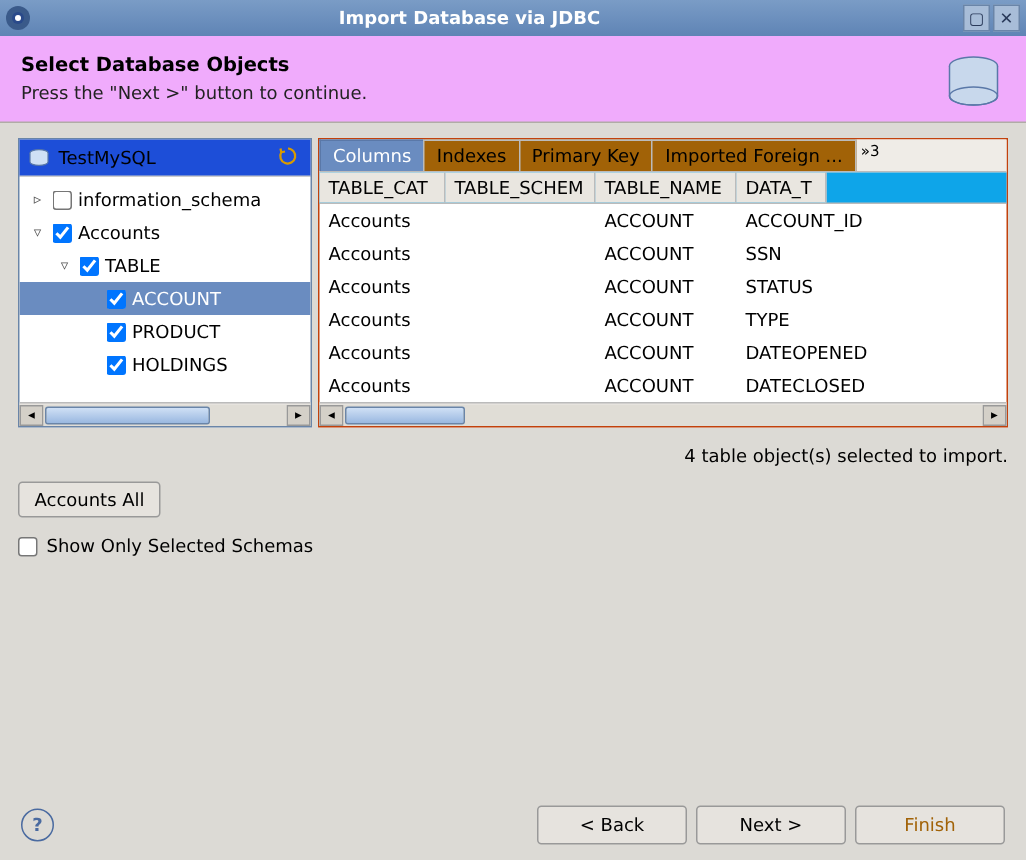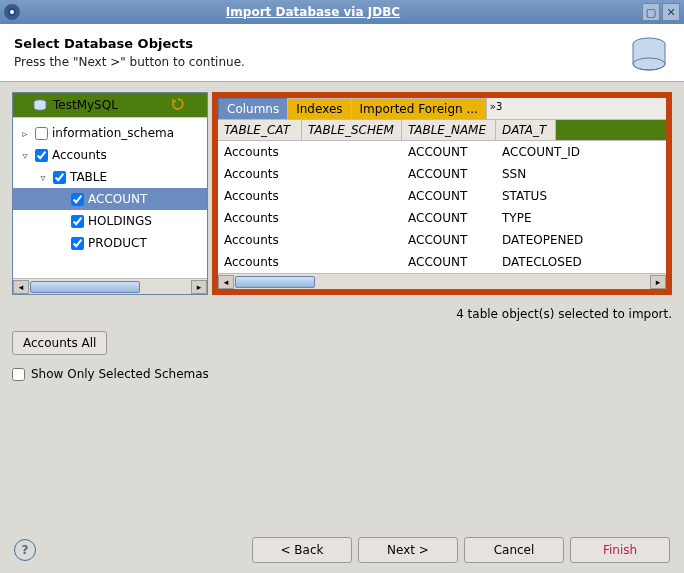--- a/index.html
+++ b/index.html
@@ -1,60 +1,60 @@
 <!DOCTYPE html>
 <html><head>
 <meta charset="utf-8">
 <style>
 * { box-sizing: border-box; margin: 0; padding: 0; font-family: "DejaVu Sans", "Liberation Sans", Arial, sans-serif; font-size: 12px; }
 body { background: #dcdad5; width: 684px; height: 573px; overflow: hidden; }
 .titlebar { height: 24px; background: linear-gradient(to bottom, #7a9cc6, #5f84b5); color: #fff; display: flex; align-items: center; padding: 0 4px; }
 .titlebar .app-icon { width: 16px; height: 16px; background: #3a5a8a; border-radius: 50%; margin-right: 6px; display: flex; align-items: center; justify-content: center; }
-.titlebar .title { flex: 1; text-align: center; font-weight: bold; padding-right: 40px; text-decoration: underline; }
+.titlebar .title { flex: 1; text-align: center; font-weight: bold; padding-right: 40px; }
 .titlebar .win-btn { width: 18px; height: 18px; background: #a8bdd8; border: 1px solid #6a85a8; margin-left: 2px; display: flex; align-items: center; justify-content: center; color: #2a3a5a; font-size: 11px; cursor: pointer; }
-.header-area { background: #ffffff; padding: 12px 14px; border-bottom: 1px solid #b0aca6; position: relative; }
+.header-area { background: #f0abfc; padding: 12px 14px; border-bottom: 1px solid #b0aca6; position: relative; }
 .header-area h1 { font-size: 13px; font-weight: bold; margin-bottom: 4px; }
 .header-area p { font-size: 12px; color: #222; }
 .db-big-icon { position: absolute; right: 14px; top: 10px; width: 42px; height: 42px; }
 .content { padding: 10px 12px; }
 .panels { display: flex; gap: 4px; }
 .left-panel { width: 196px; border: 1px solid #6a85a8; background: #fff; display: flex; flex-direction: column; }
-.left-panel-header { display: flex; align-items: center; padding: 4px 20px; border-bottom: 1px solid #ccc; background: #4d7c0f; }
+.left-panel-header { display: flex; align-items: center; padding: 4px 6px; border-bottom: 1px solid #ccc; background: #1d4ed8; }
 .left-panel-header .db-small-icon { width: 14px; height: 12px; margin-right: 6px; }
 .left-panel-header .db-name { flex: 1; }
 .left-panel-header .refresh-icon { width: 16px; height: 16px; color: #c88a00; cursor: pointer; }
 .tree { flex: 1; overflow: auto; padding: 4px 0; }
 .tree-row { display: flex; align-items: center; height: 22px; white-space: nowrap; cursor: pointer; }
 .tree-row .indent { display: inline-block; }
 .tree-row .arrow { width: 12px; display: inline-block; text-align: center; color: #555; font-size: 10px; }
 .tree-row .chk { margin: 0 4px; width: 13px; height: 13px; }
 .tree-row.selected { background: #6a8cc0; color: #fff; }
 .scroll-h { height: 16px; border-top: 1px solid #bbb; background: #e6e3de; display: flex; align-items: center; }
 .scroll-h .arrow-btn { width: 16px; height: 14px; background: #d4d0c8; border: 1px solid #999; display: flex; align-items: center; justify-content: center; font-size: 9px; cursor: pointer; }
 .scroll-h .track { flex: 1; height: 14px; background: #e0ddD6; position: relative; }
 .scroll-h .thumb { position: absolute; height: 12px; top: 1px; background: linear-gradient(to bottom, #cfe0f5, #9ab8e0); border: 1px solid #6a85a8; border-radius: 2px; }
-.right-panel { flex: 1; border: 6px solid #c2410c; background: #fff; display: flex; flex-direction: column; }
+.right-panel { flex: 1; border: 1px solid #c2410c; background: #fff; display: flex; flex-direction: column; }
 .tabs { display: flex; background: #efece7; border-bottom: 1px solid #bbb; align-items: stretch; }
-.tab { padding: 3px 8px; border: 1px solid #bbb; border-bottom: none; background: #eab308; cursor: pointer; margin-right: -1px; }
+.tab { padding: 3px 8px; border: 1px solid #bbb; border-bottom: none; background: #a16207; cursor: pointer; margin-right: -1px; }
 .tab.active { background: #6a8cc0; color: #fff; border-color: #5a78a8; }
 .tabs .more { padding: 3px 4px; font-size: 10px; cursor: pointer; }
-.table-head { display: flex; background: #4d7c0f; border-bottom: 1px solid #bbb; font-style: italic; }
+.table-head { display: flex; background: #0ea5e9; border-bottom: 1px solid #bbb; }
 .table-head .th { padding: 3px 6px; border-right: 1px solid #bbb; overflow: hidden; white-space: nowrap; background: #e9e6e0; }
 .table-body { flex: 1; overflow: auto; }
 .table-row { display: flex; height: 22px; align-items: center; }
 .table-row .td { padding: 2px 6px; overflow: hidden; white-space: nowrap; }
 .c0{width:84px}.c1{width:100px}.c2{width:94px}.c3{width:110px}.c4{width:60px}
 .status-line { margin-top: 12px; text-align: right; }
 .deselect-btn { margin-top: 10px; padding: 4px 10px; background: #e6e3de; border: 1px solid #999; border-radius: 3px; cursor: pointer; }
 .show-only { margin-top: 12px; display: flex; align-items: center; gap: 6px; }
 .footer { position: absolute; bottom: 10px; left: 0; right: 0; padding: 0 14px; display: flex; align-items: center; }
 .footer .help { width: 22px; height: 22px; border: 1.5px solid #4a6aa0; border-radius: 50%; color: #4a6aa0; display: flex; align-items: center; justify-content: center; font-weight: bold; cursor: pointer; }
 .footer .spacer { flex: 1; }
 .footer button { width: 100px; height: 26px; margin-left: 6px; background: #e6e3de; border: 1px solid #999; border-radius: 3px; cursor: pointer; }
-.footer button:disabled { color: #be185d; cursor: default; }
+.footer button:disabled { color: #a16207; cursor: default; }
 </style>
 </head>
 <body>
 
 <div class="titlebar">
   <span class="app-icon">
     <svg width="10" height="10" viewBox="0 0 10 10">
         <circle cx="5" cy="5" r="4" fill="#2a4a8a"></circle>
         <circle cx="5" cy="5" r="2" fill="#fff"></circle>
       </svg>
@@ -116,42 +116,43 @@
           <div class="tree-row selected">
             <span class="indent" style="width: 42px;"></span>
             <span class="arrow"></span>
             <input type="checkbox" class="chk" checked="" style="">
             <span>ACCOUNT</span>
           </div>
           <div class="tree-row">
             <span class="indent" style="width: 42px;"></span>
             <span class="arrow"></span>
             <input type="checkbox" class="chk" checked="" style="">
-            <span>HOLDINGS</span>
+            <span>PRODUCT</span>
           </div>
           <div class="tree-row">
             <span class="indent" style="width: 42px;"></span>
             <span class="arrow"></span>
             <input type="checkbox" class="chk" checked="" style="">
-            <span>PRODUCT</span>
+            <span>HOLDINGS</span>
           </div>
         </div>
       <div class="scroll-h">
         <span class="arrow-btn">◂</span>
         <div class="track">
             <div class="thumb" style="left:1px;width:110px"></div>
           </div>
         <span class="arrow-btn">▸</span>
       </div>
     </div>
 
     <div class="right-panel">
       <div class="tabs" id="tabs">
           <div class="tab active">Columns</div>
           <div class="tab">Indexes</div>
+          <div class="tab">Primary Key</div>
           <div class="tab">Imported Foreign ...</div>
           <div class="more">»3</div>
         </div>
       <div class="table-head" id="thead">
           <div class="th c0">TABLE_CAT</div>
           <div class="th c1">TABLE_SCHEM</div>
           <div class="th c2">TABLE_NAME</div>
           <div class="th c4">DATA_T</div>
         </div>
       <div class="table-body" id="tbody">
@@ -214,15 +215,14 @@
     <input type="checkbox" style="">
     <span>Show Only Selected Schemas</span>
   </label>
 </div>
 
 <div class="footer">
   <span class="help">?</span>
   <span class="spacer"></span>
   <button>&lt; Back</button>
   <button>Next &gt;</button>
-  <button>Cancel</button>
   <button disabled="">Finish</button>
 </div>
 
 </body></html>

